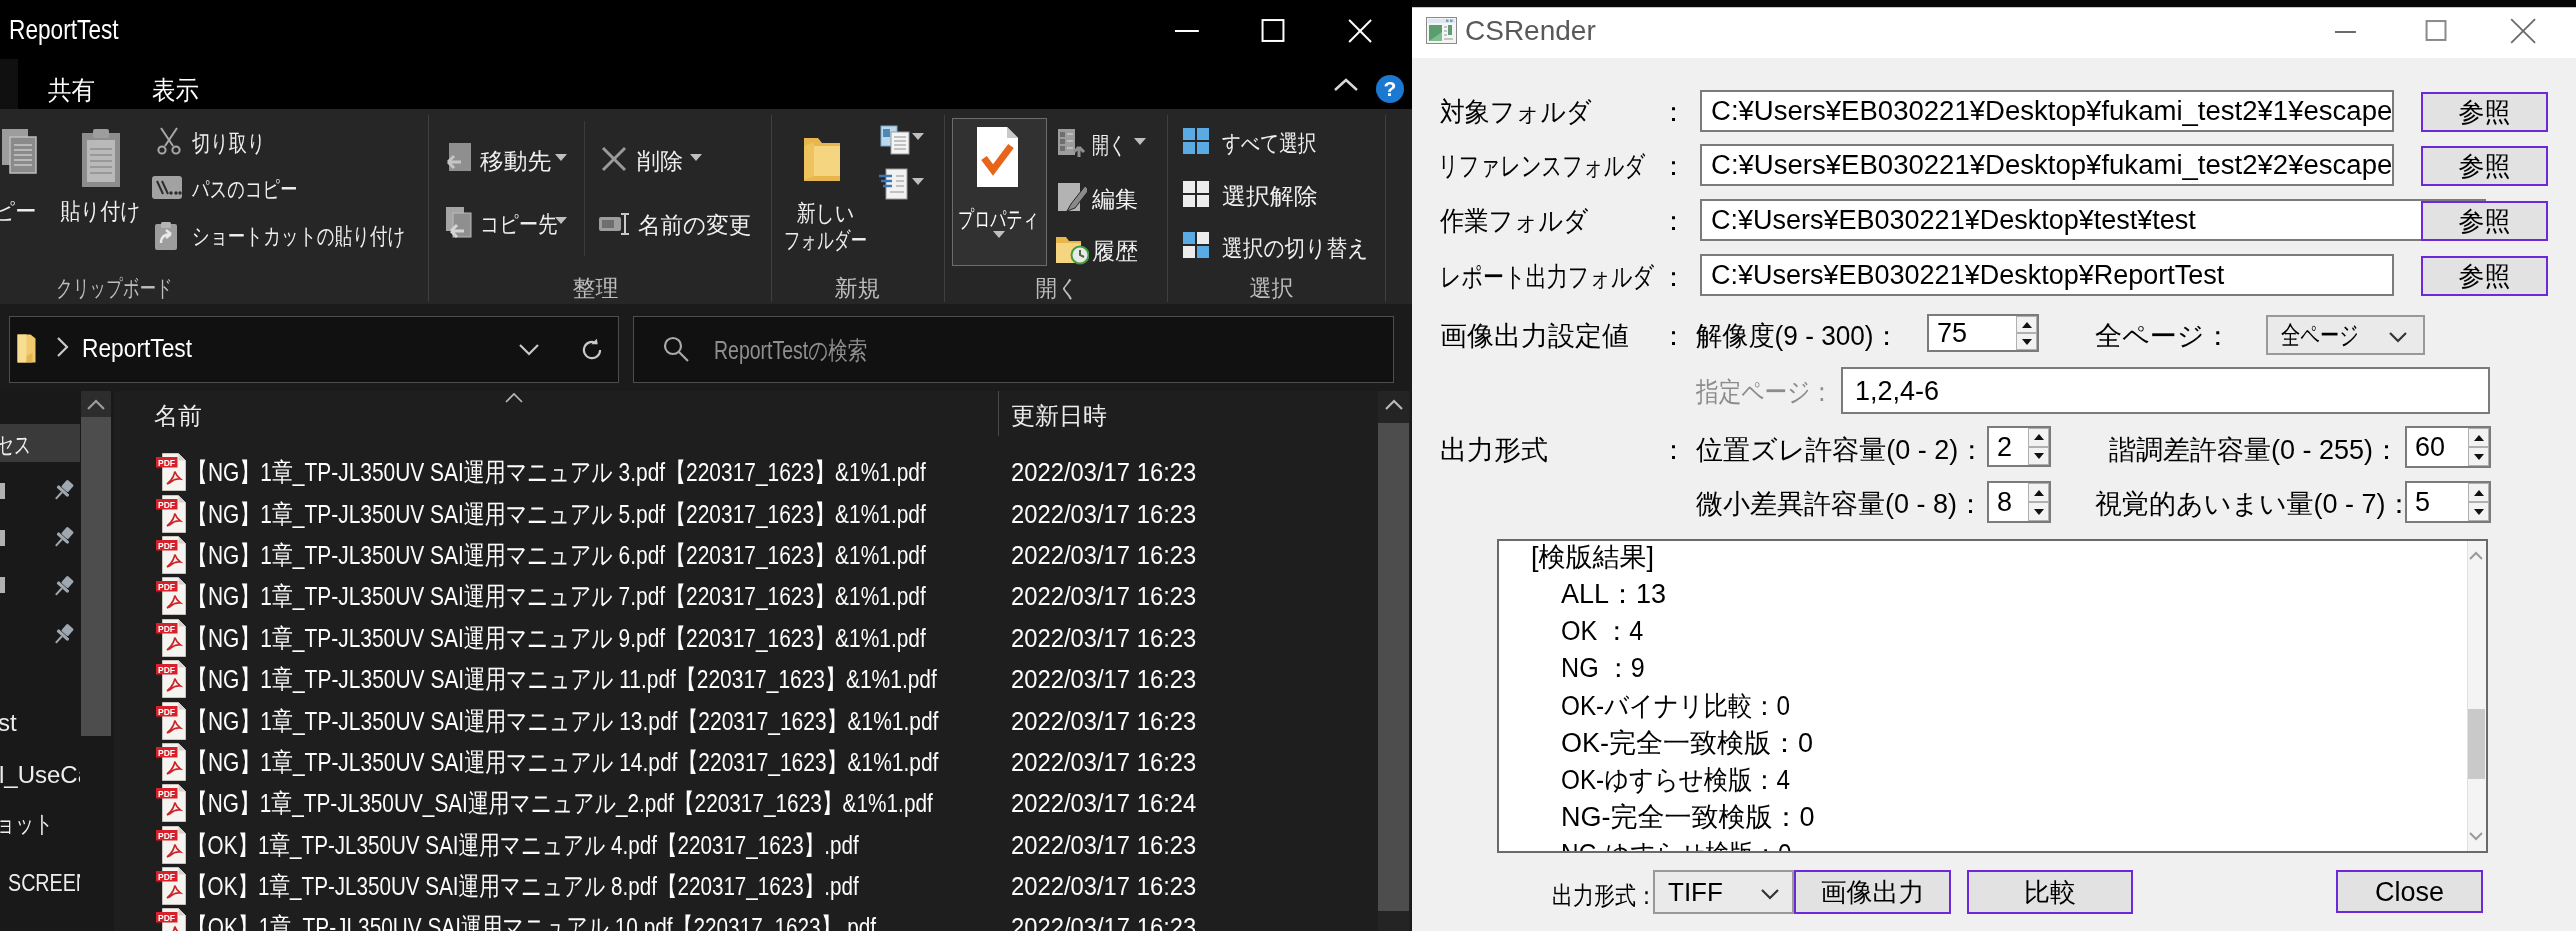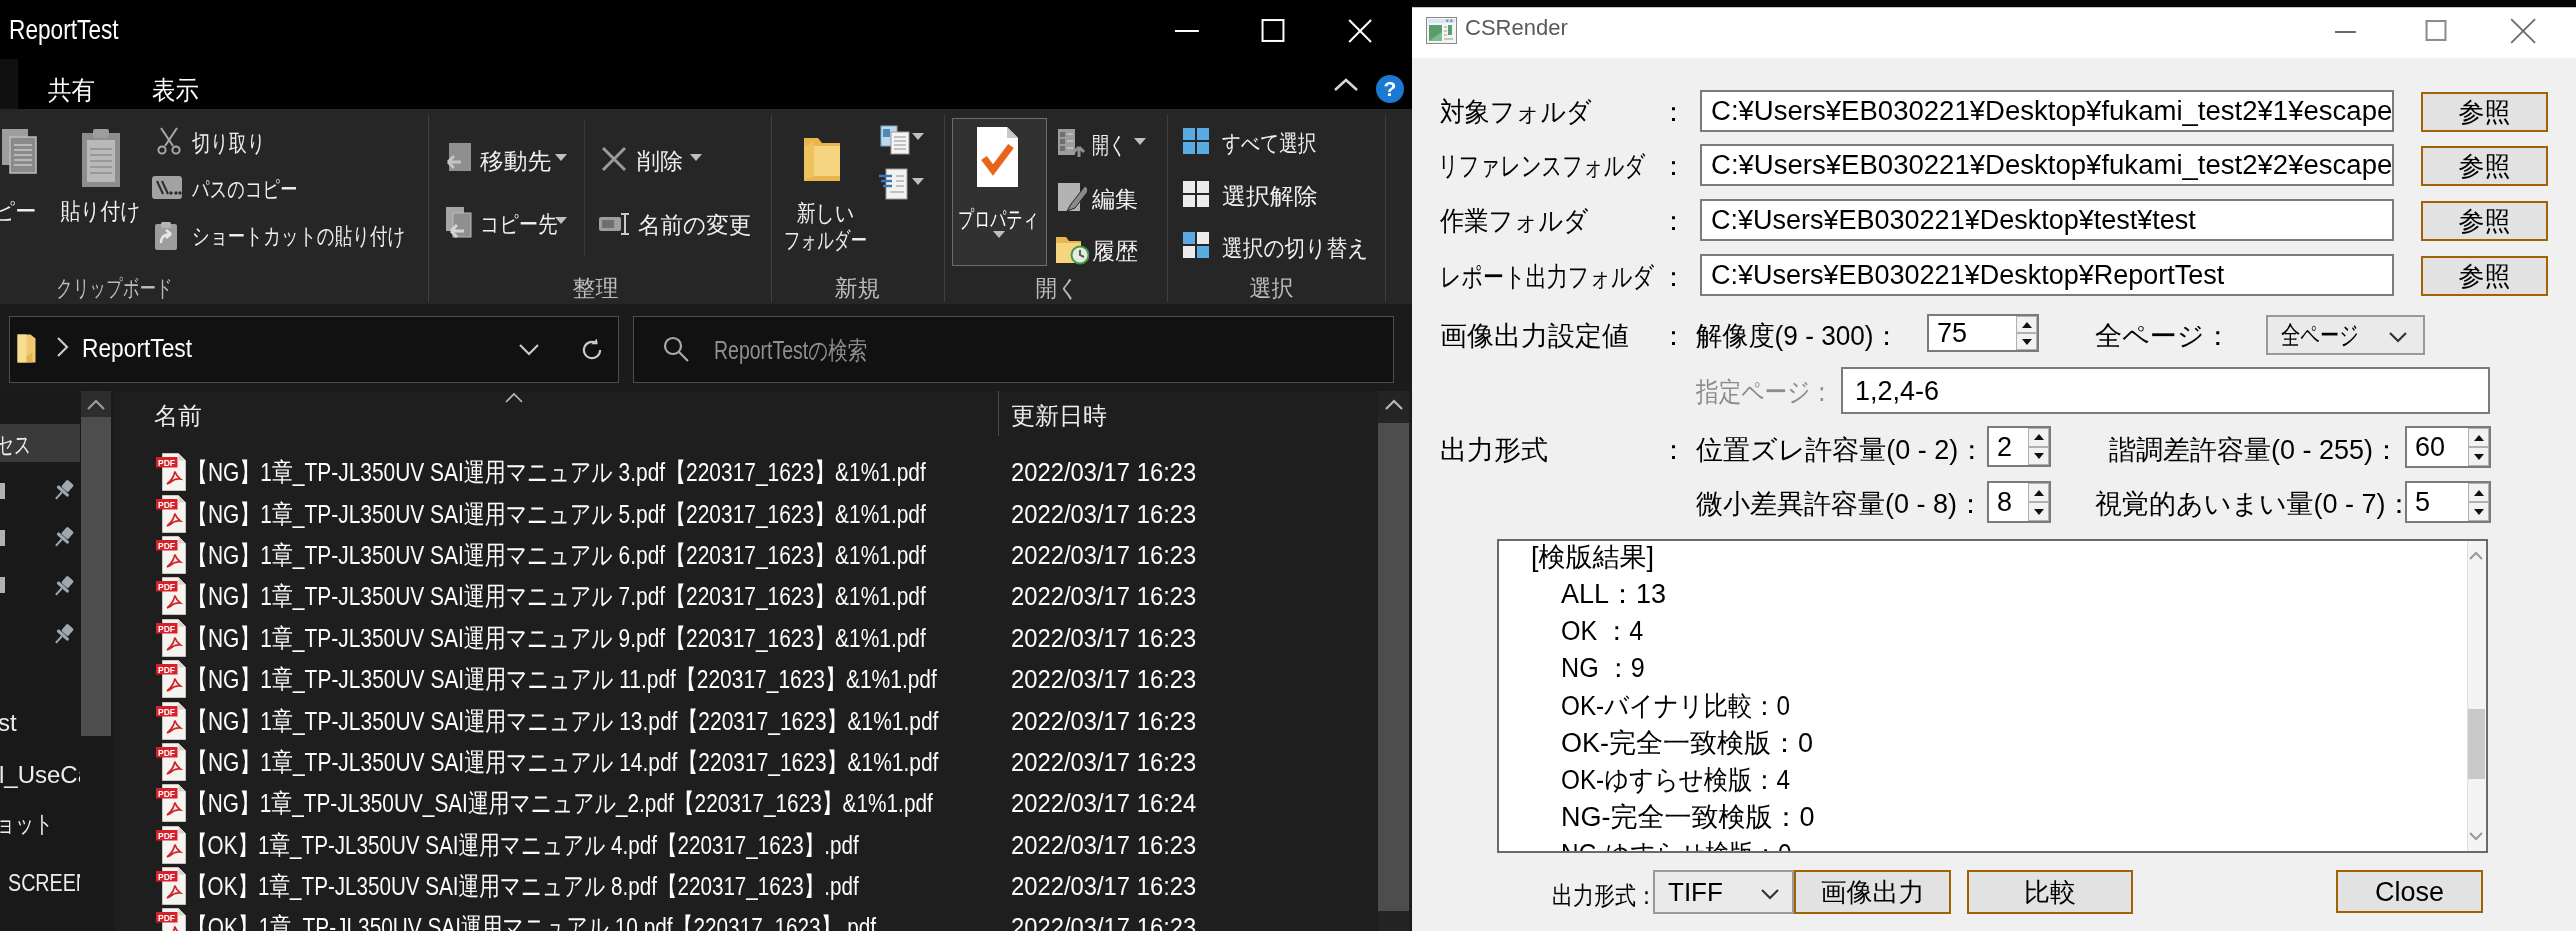--- a/index.html
+++ b/index.html
@@ -27,26 +27,26 @@
   .sidebtxt { position:absolute; font-size:24px; color:#ededed; white-space:nowrap; }
   .panel { position:absolute; left:114px; top:391px; width:1297px; height:540px; background:#1e1e1e; overflow:hidden; }
   .hdr { position:absolute; font-size:24px; color:#ececec; white-space:nowrap; }
   .frow { position:absolute; left:0; width:100%; height:42px; }
   .fname { position:absolute; left:73px; top:50%; transform:translateY(-50%); font-size:26px; color:#fdfdfd; white-space:nowrap; }
   .fdate { position:absolute; left:897px; top:50%; transform:translateY(-50%); font-size:26px; color:#fdfdfd; white-space:nowrap; }
   .picon { position:absolute; left:42px; top:50%; transform:translateY(-50%); width:30px; height:38px; }
   
   #csr { position:absolute; left:1412px; top:0; width:1164px; height:931px; background:#f0f0f0; overflow:hidden; }
   #csr .titlebar { position:absolute; left:0; top:0; width:100%; height:58px; background:#fff; }
-  #csr .title { position:absolute; left:53px; top:15px; font-size:22px; color:#595959; }
+  #csr .title { position:absolute; left:53px; top:15px; font-size:28px; color:#595959; }
   .clabel { position:absolute; font-size:27px; color:#000; white-space:nowrap; }
   .cgray { color:#8c8c8c; }
   .tbox { position:absolute; background:#fff; border:2px solid #7b7b7b; font-size:27px; color:#000; white-space:nowrap; overflow:hidden; }
   .tbox span { position:absolute; left:9px; top:50%; transform:translateY(-50%); }
-  .cbtn { position:absolute; background:#e2e2e2; border:2px solid #a16207; font-size:26px; color:#000; text-align:center; }
+  .cbtn { position:absolute; background:#e2e2e2; border:2px solid #6d28d9; font-size:26px; color:#000; text-align:center; }
   .cbtn span { position:absolute; left:0; right:0; top:50%; transform:translateY(-50%); }
   .combo { position:absolute; background:#eaeaea; border:2px solid #999; font-size:26px; color:#000; }
   .combo span { position:absolute; left:13px; top:50%; transform:translateY(-50%); white-space:nowrap; }
   .spin { position:absolute; background:#fff; border:2px solid #7b7b7b; }
   .spin .val { position:absolute; left:8px; top:50%; transform:translateY(-50%); font-size:27px; color:#000; }
   .spin .btns { position:absolute; right:0; top:0; bottom:0; width:21px; }
   .spin .b { position:absolute; left:0; width:21px; background:#f2f2f2; border:1px solid #b0b0b0; }
   .spin .b:after { content:""; position:absolute; left:50%; top:50%; transform:translate(-50%,-50%); width:0; height:0; }
   .spin .up { top:0; height:50%; }
   .spin .dn { bottom:0; height:50%; }
@@ -609,21 +609,21 @@
     <div class="clabel" id="c_l2" style="left:26px;top:148px">リファレンスフォルダ</div>
       <div class="clabel" style="left:248px;top:148px">：</div>
     <div class="tbox" style="left:288px;top:144px;width:694px;height:42px">
         <span id="c_t2">C:¥Users¥EB030221¥Desktop¥fukami_test2¥2¥escape</span>
       </div>
     <div class="cbtn" style="left:1009px;top:146px;width:127px;height:40px">
         <span>参照</span>
       </div>
     <div class="clabel" id="c_l3" style="left:28px;top:203px">作業フォルダ</div>
       <div class="clabel" style="left:248px;top:203px">：</div>
-    <div class="tbox" style="left:288px;top:199px;width:694px;height:42px">
+    <div class="tbox" style="left:288px;top:199px;width:786px;height:42px">
         <span id="c_t3">C:¥Users¥EB030221¥Desktop¥test¥test</span>
       </div>
     <div class="cbtn" style="left:1009px;top:201px;width:127px;height:40px">
         <span>参照</span>
       </div>
     <div class="clabel" id="c_l4" style="left:28px;top:259px">レポート出力フォルダ</div>
       <div class="clabel" style="left:248px;top:259px">：</div>
     <div class="tbox" style="left:288px;top:254px;width:694px;height:42px">
         <span id="c_t4">C:¥Users¥EB030221¥Desktop¥ReportTest</span>
       </div>

